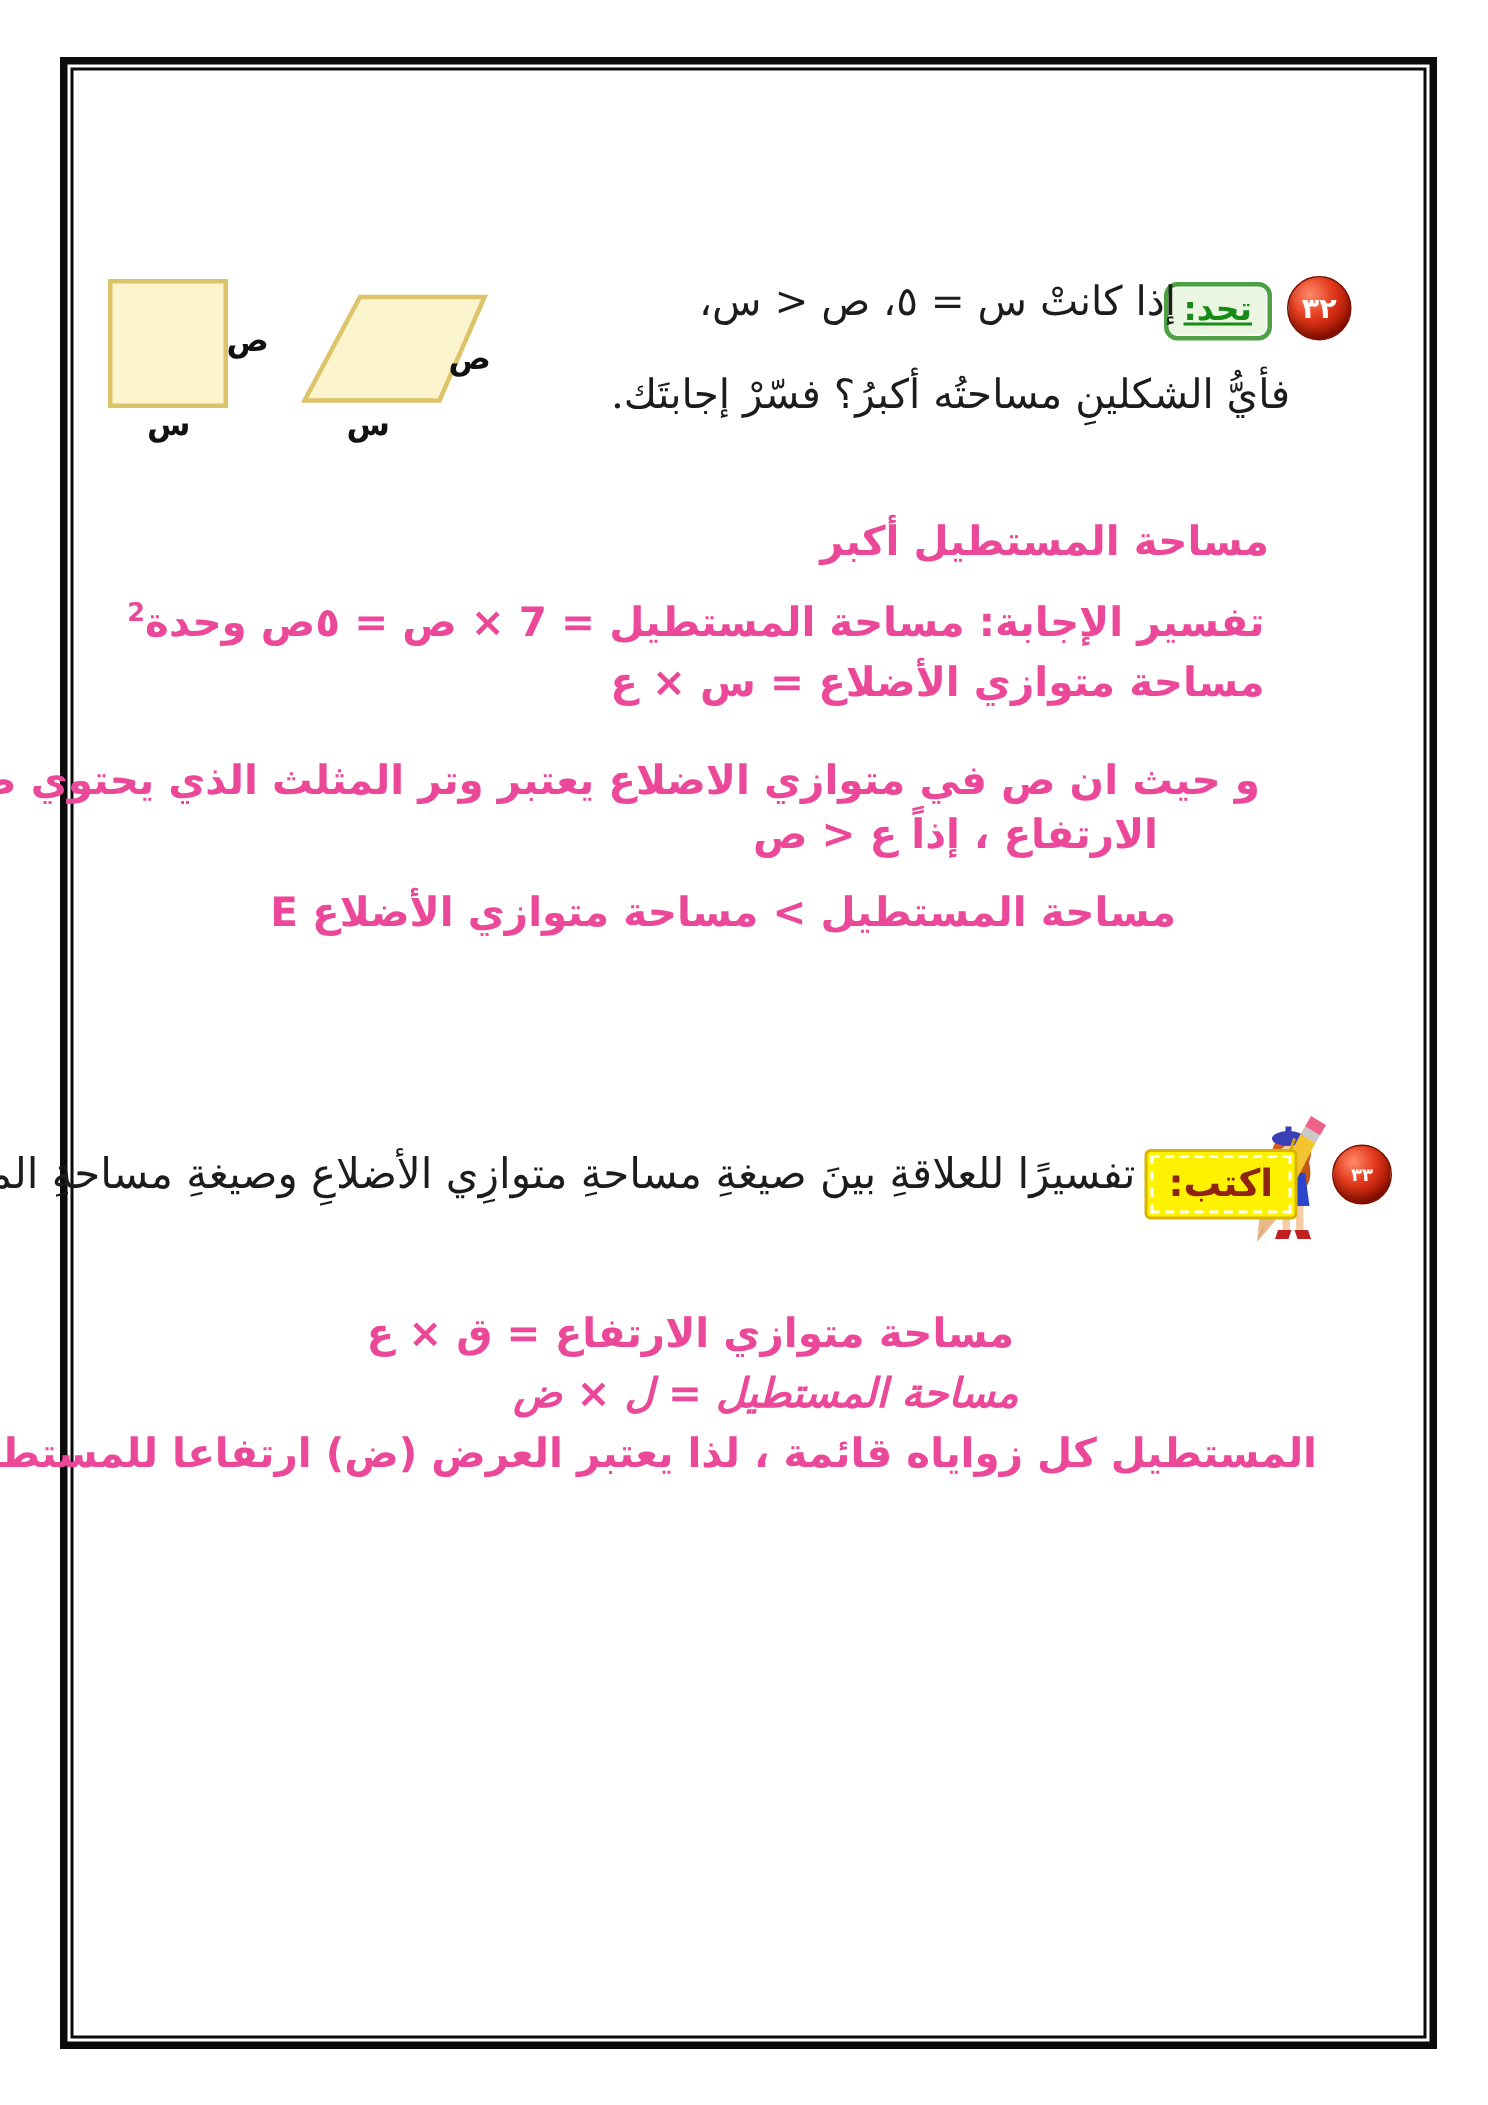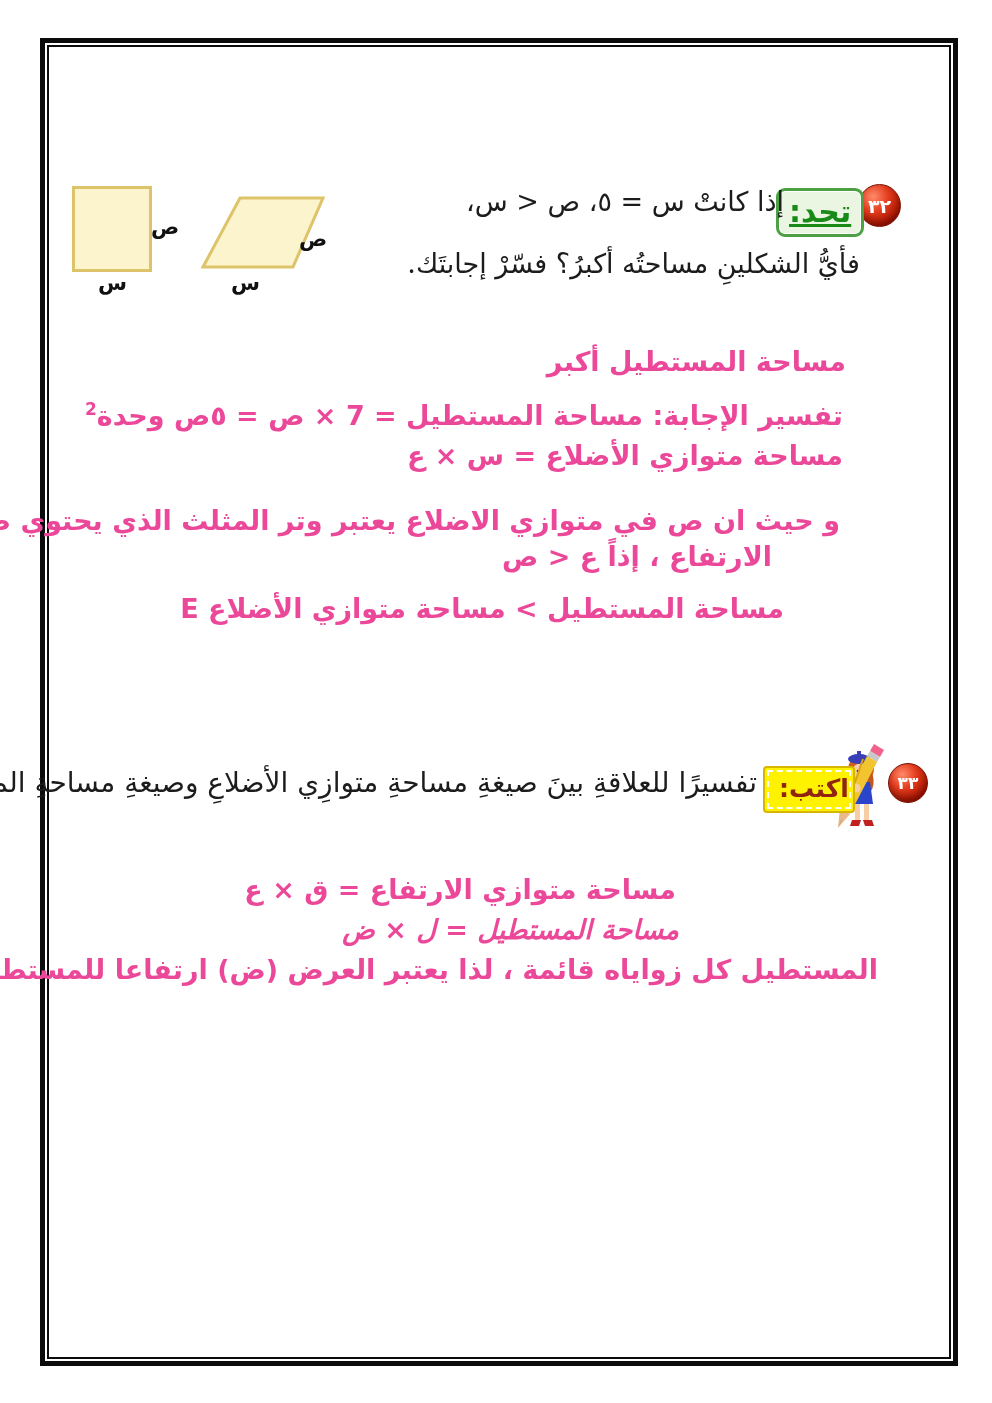--- a/index.html
+++ b/index.html
@@ -23,28 +23,28 @@
     width:41px;height:41px;border-radius:50%;
     background:radial-gradient(circle at 35% 28%, #ff8a6a 0%, #e33b1d 38%, #a31200 75%, #7c0d00 100%);
     border:1px solid #7a1000;
     color:#ffffff;font-weight:bold;font-size:19px;
     display:flex;align-items:center;justify-content:center;
     box-shadow:inset 0 -4px 6px rgba(0,0,0,.25);
   }
   .tag-challenge{
     background:#eaf6e1;border:3px solid #4da043;border-radius:9px;
     padding:3px 10px 5px 10px;
-    color:#188a18;font-weight:bold;font-size:30px;
+    color:#188a18;font-weight:bold;font-size:22px;
     text-decoration:underline;
     box-shadow:0 0 0 1px #ffffff inset;
   }
   .tag-write{
     background:#fff200;border:2px solid #d8b500;border-radius:4px;
     outline:2px dashed #ffffff;outline-offset:-6px;
-    padding:6px 4px 8px 14px;
+    padding:6px 14px 8px 14px;
     color:#8f2410;font-weight:bold;font-size:25px;
   }
   
   .qtext{
     color:#1c1c1c;font-size:27px;letter-spacing:0px;
     font-family:"DejaVu Serif","DejaVu Sans",serif;
   }
   .shape-label{
     color:#111111;font-weight:bold;font-size:21px;
     font-family:"DejaVu Serif","DejaVu Sans",serif;
@@ -86,21 +86,21 @@
 </div>
 
 <div class="abs ans rtl" style="right:149px;top:440px;">مساحة متوازي الأضلاع = س × ع</div>
 
 <div class="abs ans rtl" style="right:152px;top:505px;">و حيث ان ص في متوازي الاضلاع يعتبر وتر المثلث الذي يحتوي ص و</div>
 
 <div class="abs ans rtl" style="right:220px;top:541px;">الارتفاع ، إذاً ع &lt; ص</div>
 
 <div class="abs ans rtl" style="right:208px;top:593px;">مساحة المستطيل &gt; مساحة متوازي الأضلاع E</div>
 
-<div class="abs num-badge" style="left:888px;top:763px;width:38px;height:38px;font-size:17px;">٣٣</div>
+<div class="abs num-badge" style="left:888px;top:763px;width:38px;height:38px;font-size:12px;">٣٣</div>
 
 <svg class="abs" style="left:832px;top:742px;" width="60" height="95" viewBox="0 0 60 95">
 
   <circle cx="29" cy="27" r="13" fill="#d2601a"></circle>
   <path d="M18,30 q-4,14 2,22 l6,-6 z" fill="#d2601a"></path>
   <path d="M40,30 q4,14 -2,20 l-6,-6 z" fill="#c4581a"></path>
 
   <circle cx="29" cy="30" r="9" fill="#f6cda4"></circle>
   <circle cx="26" cy="29" r="1.3" fill="#203060"></circle>
   <circle cx="33" cy="29" r="1.3" fill="#203060"></circle>

